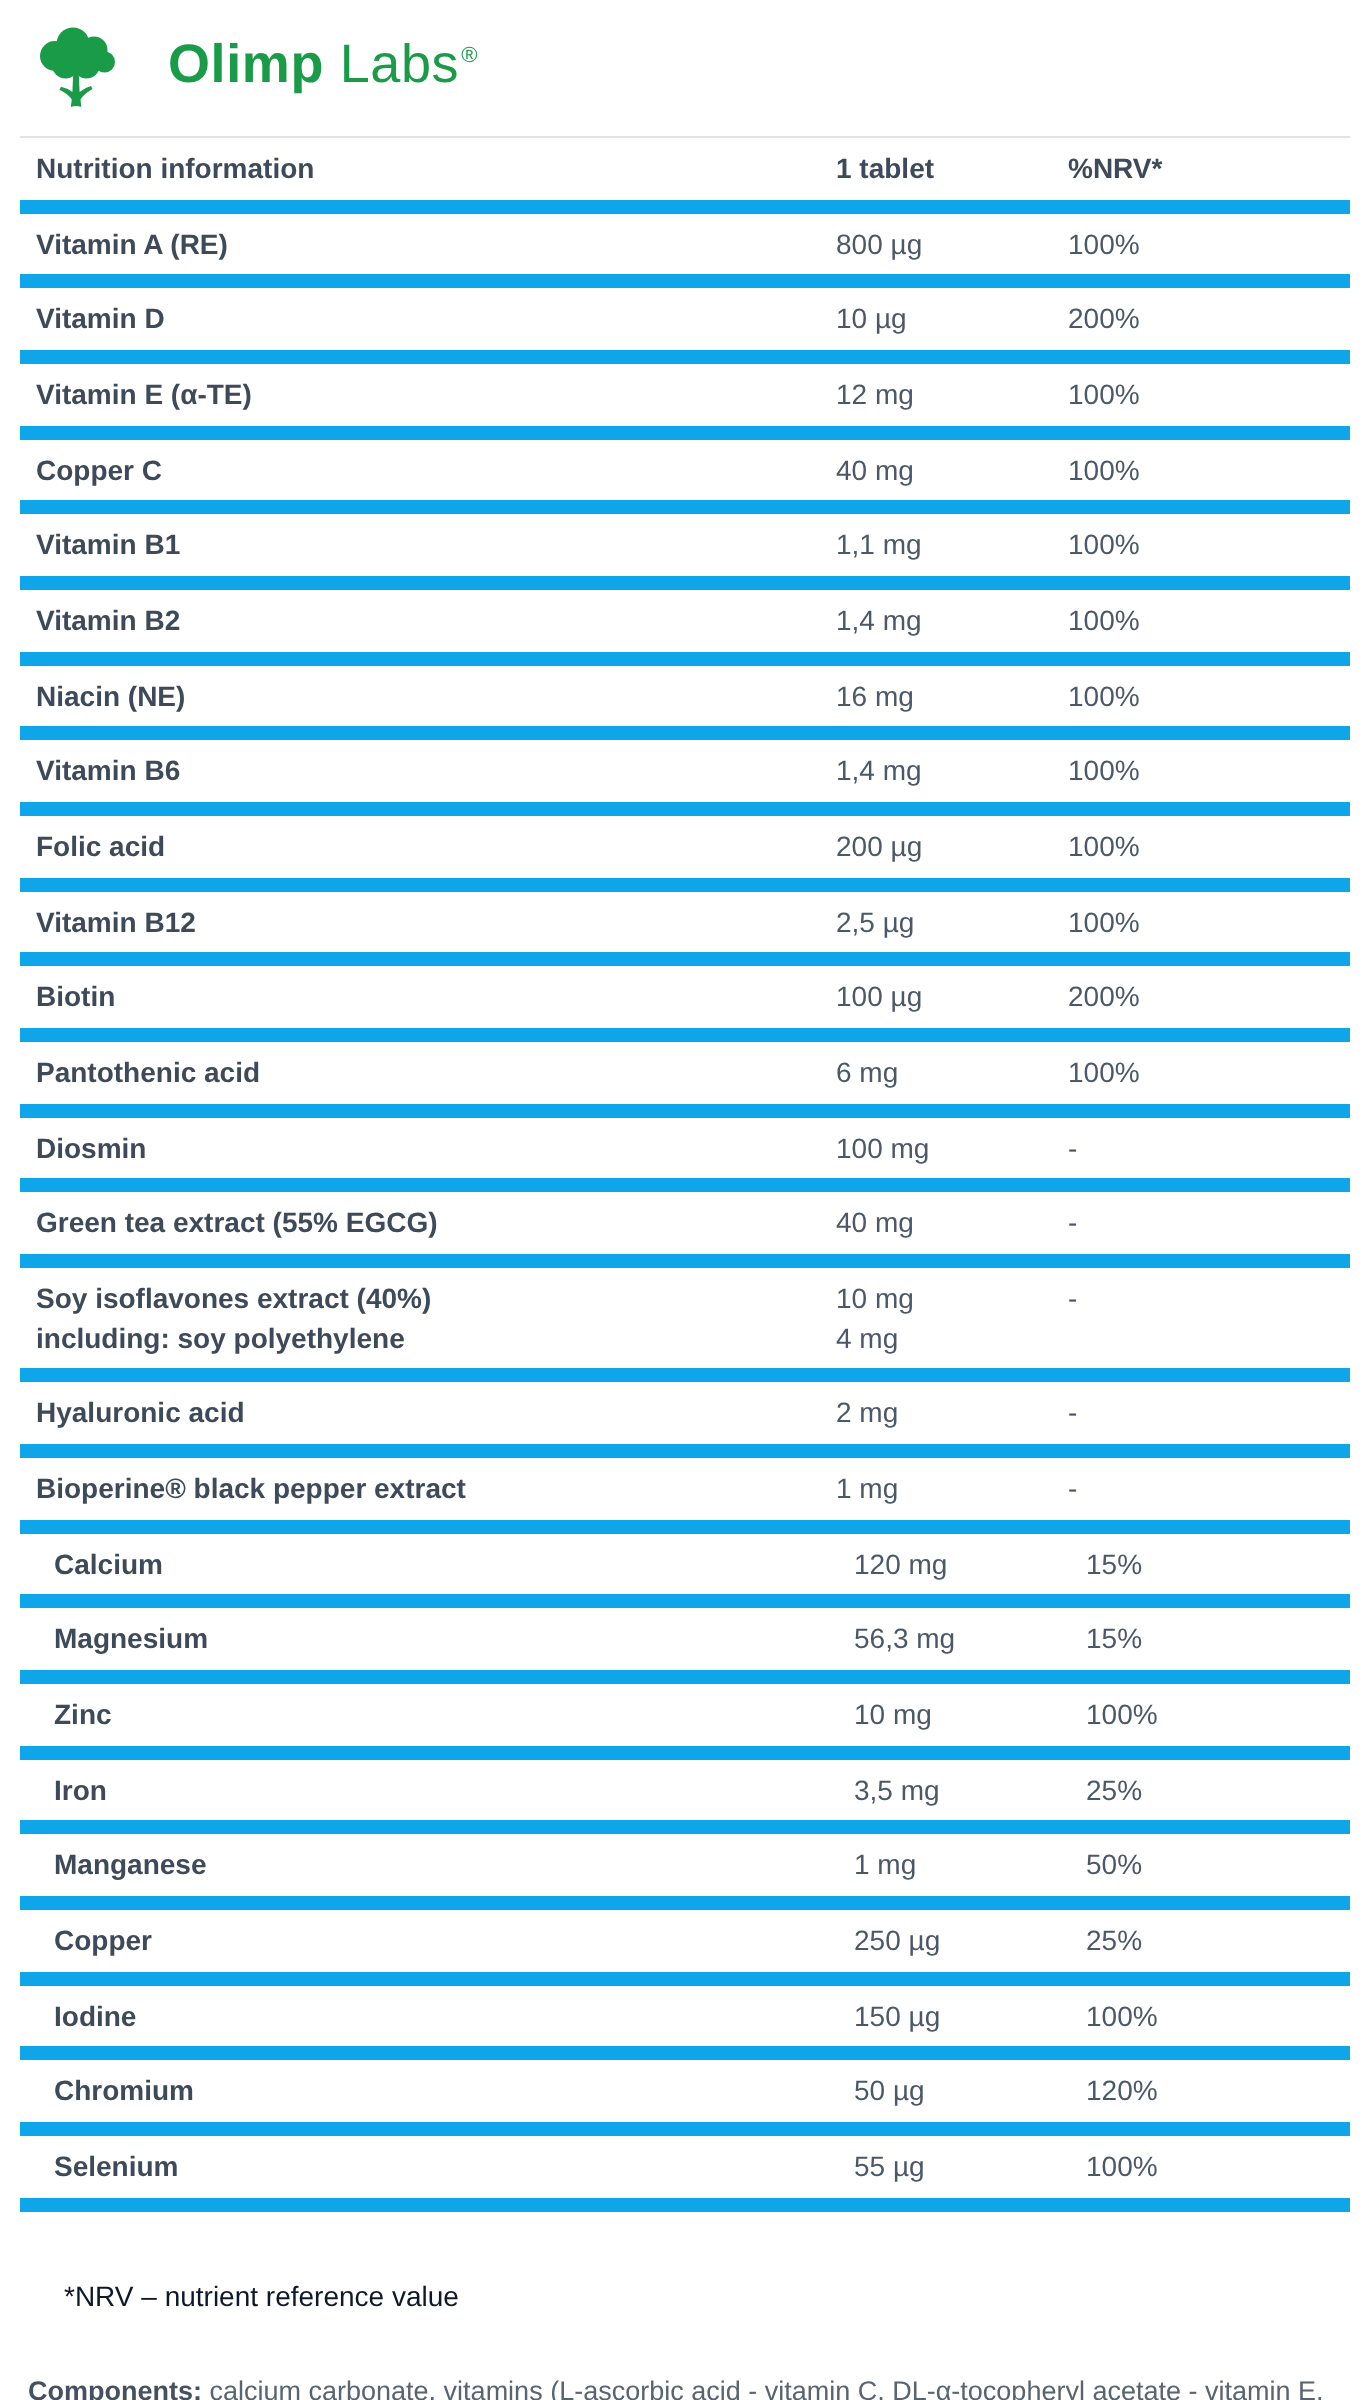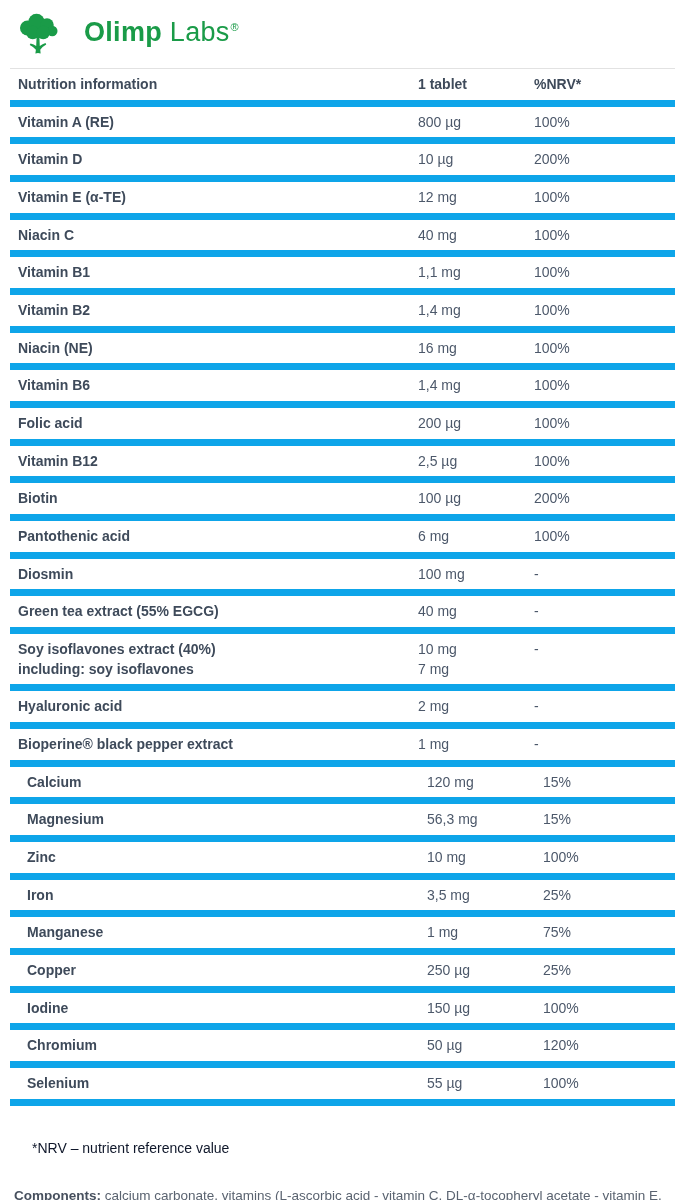--- a/index.html
+++ b/index.html
@@ -135,21 +135,21 @@
           </div>
           <div class="col col-amount row-amount">
             <div class="cell-line">12 mg</div>
           </div>
           <div class="col col-nrv row-nrv">
             <div class="cell-line">100%</div>
           </div>
         </div>
         <div class="trow">
           <div class="col col-label row-label">
-            <div class="cell-line">Niacin C</div>
+            <div class="cell-line">Copper C</div>
           </div>
           <div class="col col-amount row-amount">
             <div class="cell-line">40 mg</div>
           </div>
           <div class="col col-nrv row-nrv">
             <div class="cell-line">100%</div>
           </div>
         </div>
         <div class="trow">
           <div class="col col-label row-label">
@@ -257,25 +257,25 @@
           <div class="col col-amount row-amount">
             <div class="cell-line">40 mg</div>
           </div>
           <div class="col col-nrv row-nrv">
             <div class="cell-line">-</div>
           </div>
         </div>
         <div class="trow">
           <div class="col col-label row-label">
             <div class="cell-line">Soy isoflavones extract (40%)</div>
-            <div class="cell-line">including: soy isoflavones</div>
+            <div class="cell-line">including: soy polyethylene</div>
           </div>
           <div class="col col-amount row-amount">
             <div class="cell-line">10 mg</div>
-            <div class="cell-line">7 mg</div>
+            <div class="cell-line">4 mg</div>
           </div>
           <div class="col col-nrv row-nrv">
             <div class="cell-line">-</div>
           </div>
         </div>
         <div class="trow">
           <div class="col col-label row-label">
             <div class="cell-line">Hyaluronic acid</div>
           </div>
           <div class="col col-amount row-amount">
@@ -341,21 +341,21 @@
           </div>
         </div>
         <div class="trow indent">
           <div class="col col-label row-label">
             <div class="cell-line">Manganese</div>
           </div>
           <div class="col col-amount row-amount">
             <div class="cell-line">1 mg</div>
           </div>
           <div class="col col-nrv row-nrv">
-            <div class="cell-line">75%</div>
+            <div class="cell-line">50%</div>
           </div>
         </div>
         <div class="trow indent">
           <div class="col col-label row-label">
             <div class="cell-line">Copper</div>
           </div>
           <div class="col col-amount row-amount">
             <div class="cell-line">250 µg</div>
           </div>
           <div class="col col-nrv row-nrv">

